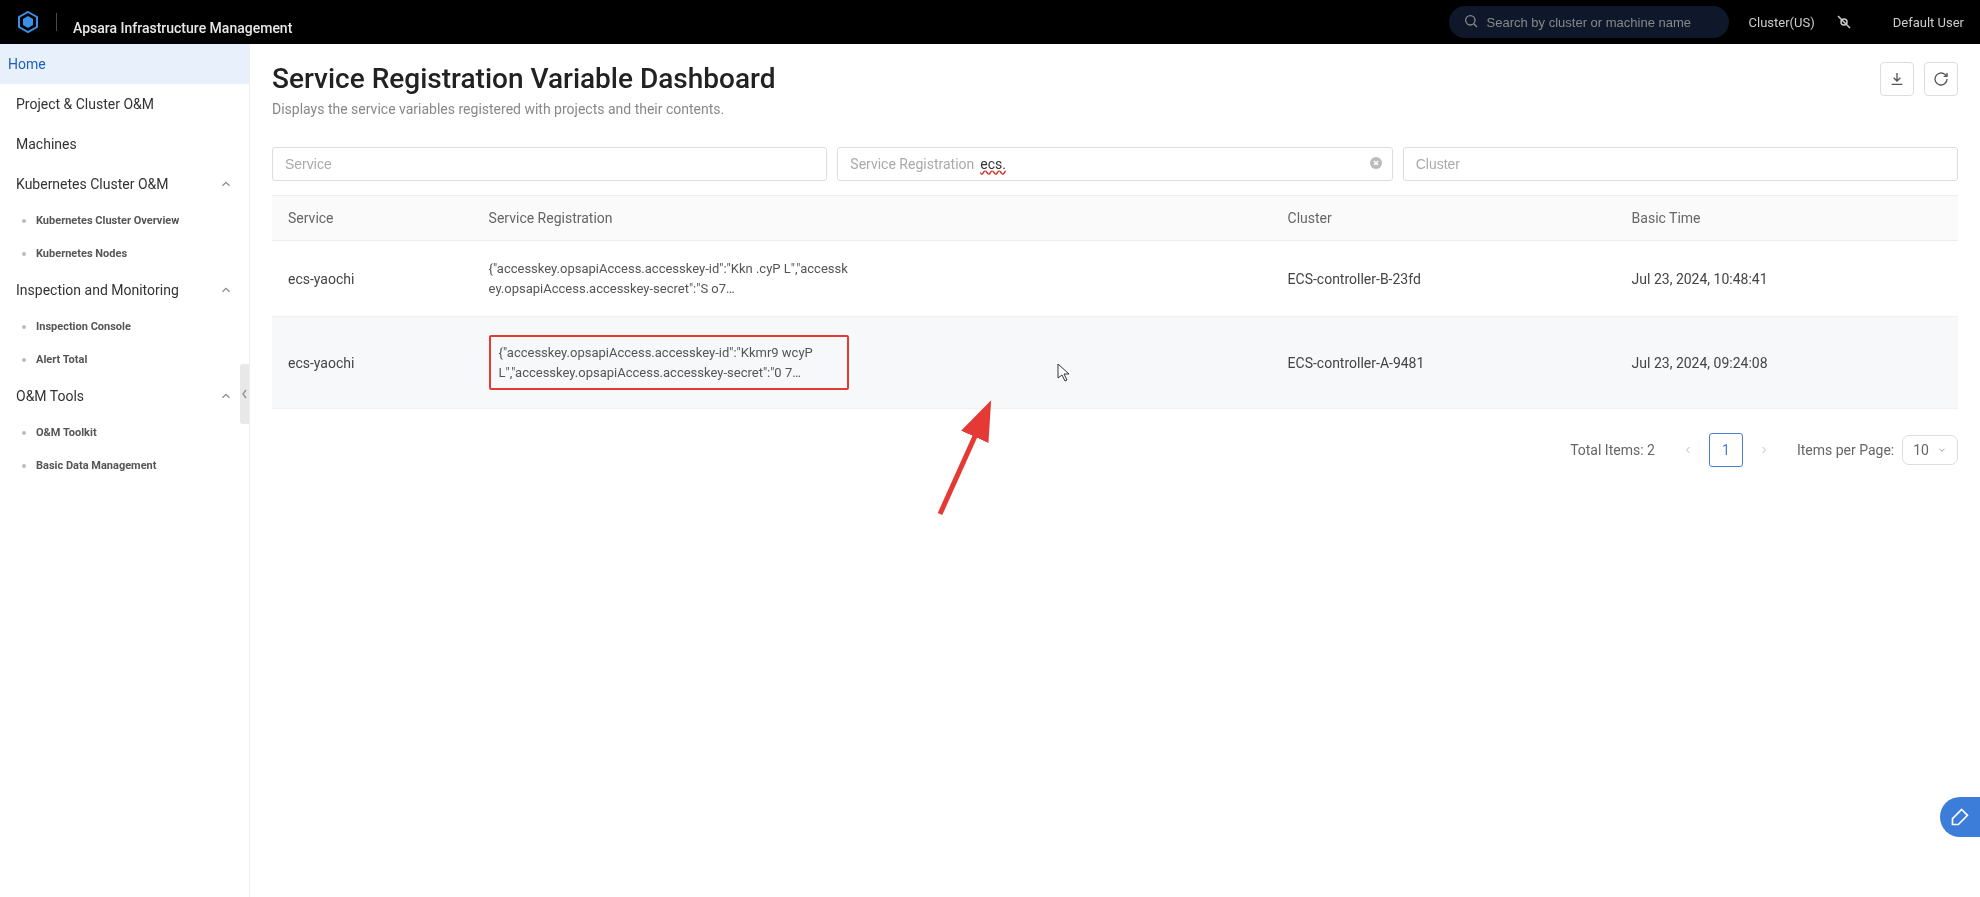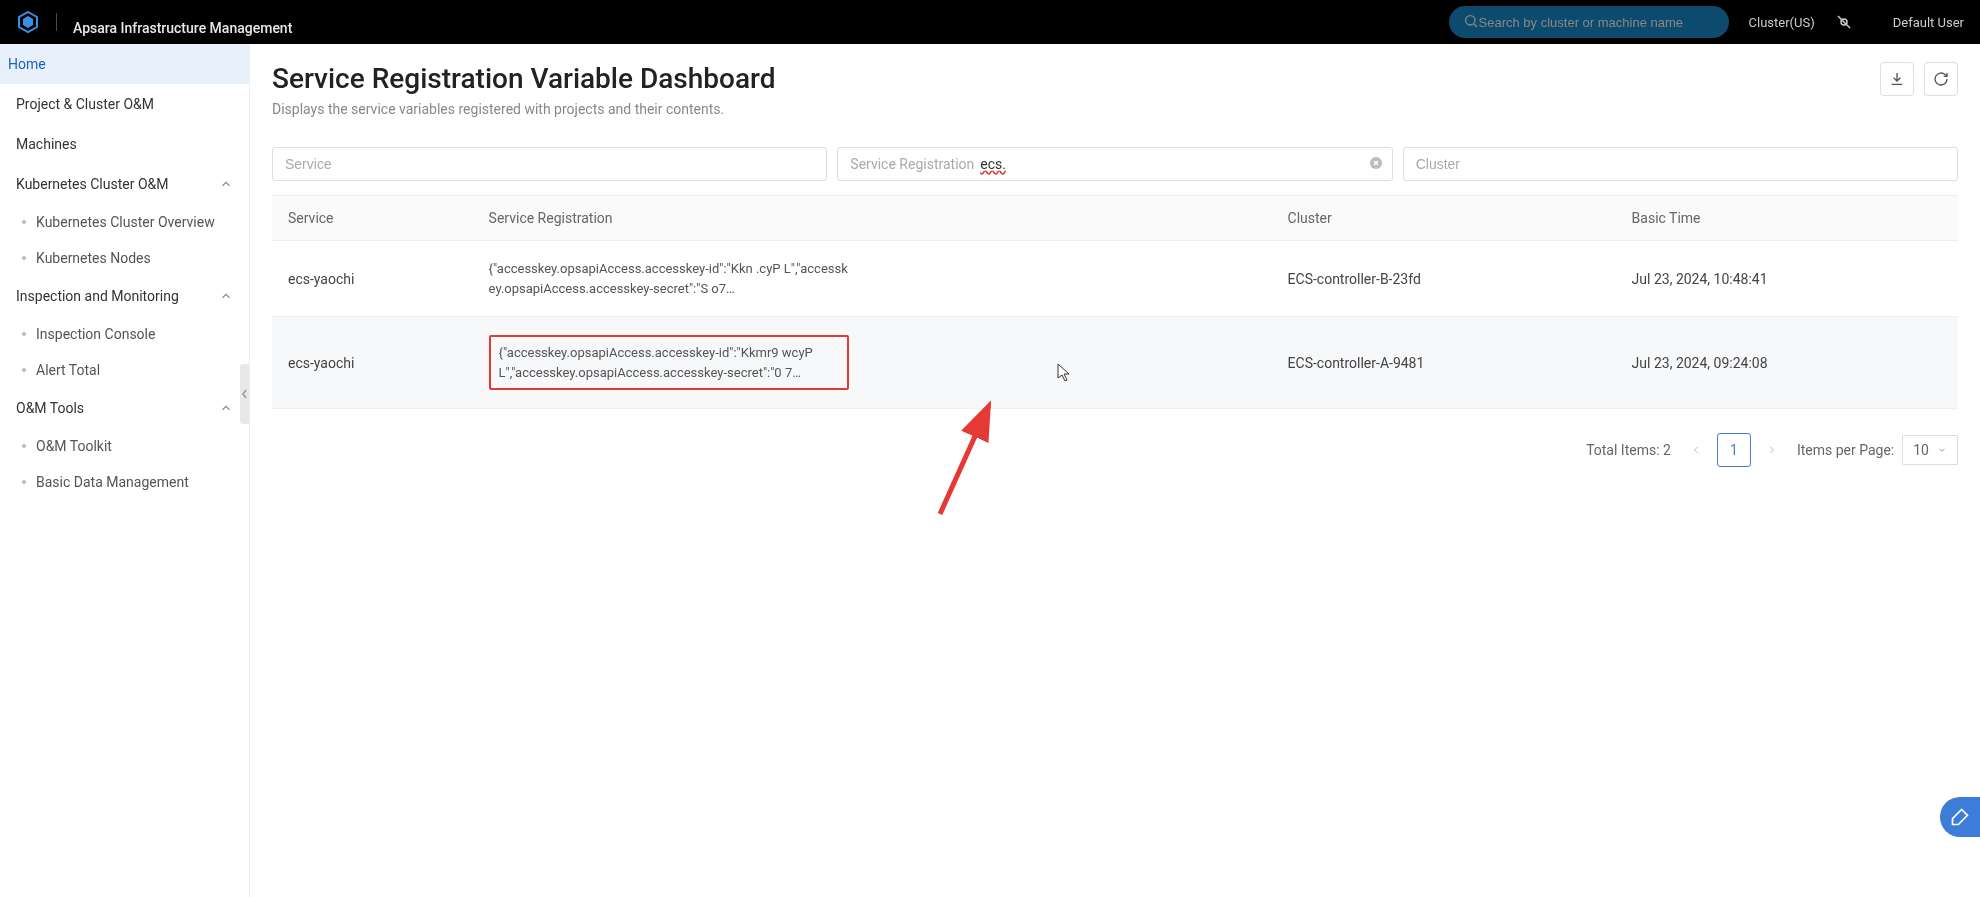--- a/index.html
+++ b/index.html
@@ -5,36 +5,36 @@
 * { margin: 0; padding: 0; box-sizing: border-box; }
 body { font-family: -apple-system, BlinkMacSystemFont, "Segoe UI", Roboto, "Helvetica Neue", Arial, sans-serif; font-size: 14px; color: #333; background: #fff; }
 
 
 .header { background: #000; height: 44px; display: flex; align-items: center; justify-content: space-between; padding: 0 16px; color: #e0e0e0; }
 .header-left { display: flex; align-items: center; gap: 10px; }
 .logo { width: 24px; height: 24px; display: flex; align-items: center; justify-content: center; }
 .header-divider { width: 1px; height: 18px; background: #4a4a4a; margin: 0 6px; }
 .app-title { font-size: 14px; font-weight: 500; color: #e8e8e8; margin-top: 12px; }
 .header-right { display: flex; align-items: center; gap: 20px; }
-.search-box { background: #0c4a6e; border-radius: 20px; height: 32px; width: 280px; display: flex; align-items: center; padding: 0 14px; gap: 0; }
+.search-box { background: #0f172a; border-radius: 20px; height: 32px; width: 280px; display: flex; align-items: center; padding: 0 14px; gap: 8px; }
 .search-box input { background: transparent; border: none; outline: none; color: #999; font-size: 13px; flex: 1; }
 .search-box input::placeholder { color: #888; }
 .lang { font-size: 13px; color: #ccc; cursor: pointer; }
 .icon-btn { cursor: pointer; display: flex; align-items: center; }
 .user-label { font-size: 13px; color: #ccc; cursor: pointer; padding-left: 20px; }
 
 
 .body-wrap { display: flex; height: calc(100vh - 44px); }
 
 
 .sidebar { width: 250px; border-right: 1px solid #eee; background: #fff; position: relative; overflow-y: auto; }
 .nav-item { padding: 12px 16px; font-size: 14px; color: #333; cursor: pointer; display: flex; align-items: center; justify-content: space-between; }
 .nav-item.active { background: #e8f0fb; color: #1d5fbf; padding-left: 8px; }
 .nav-item.group { font-weight: 400; text-align: right; }
-.nav-sub { padding: 10px 16px 10px 36px; font-size: 14px; color: #555; cursor: pointer; display: flex; align-items: center; gap: 10px; }
+.nav-sub { padding: 10px 16px 10px 36px; font-size: 11px; color: #555; cursor: pointer; display: flex; align-items: center; gap: 10px; font-weight: bold; }
 .nav-sub .bullet { width: 4px; height: 4px; border-radius: 50%; background: #bbb; flex-shrink: 0; margin-left: -14px; }
 .chevron { width: 14px; height: 14px; flex-shrink: 0; }
 .sidebar-collapse { position: absolute; right: -1px; top: 320px; width: 10px; height: 60px; background: #e8e8e8; border-radius: 3px 0 0 3px; display: flex; align-items: center; justify-content: center; cursor: pointer; }
 
 
 .main { flex: 1; padding: 18px 22px; overflow: auto; position: relative; }
 .page-header { display: flex; justify-content: space-between; align-items: flex-start; margin-bottom: 30px; }
 .page-title { font-size: 28px; font-weight: 500; color: #222; margin-bottom: 6px; }
 .page-subtitle { font-size: 14px; color: #888; }
 .page-actions { display: flex; gap: 10px; }
@@ -52,26 +52,26 @@
 
 
 .table { width: 100%; border-collapse: collapse; }
 .table thead th { text-align: left; font-weight: 400; color: #666; padding: 14px 16px; border-top: 1px solid #eee; border-bottom: 1px solid #eee; background: #fafafa; font-size: 14px; }
 .table tbody td { padding: 18px 16px; border-bottom: 1px solid #f0f0f0; color: #444; font-size: 14px; vertical-align: middle; }
 .table tbody tr.hovered { background: #f7f8fa; }
 .reg-cell { max-width: 360px; line-height: 1.5; color: #555; font-size: 13px; word-break: break-all; }
 .reg-cell.highlighted { outline: 2px solid #e53935; outline-offset: -2px; border-radius: 2px; padding: 8px 10px; position: relative; }
 
 
-.pagination { display: flex; align-items: center; justify-content: flex-end; gap: 10px; margin-top: 24px; color: #666; font-size: 14px; }
+.pagination { display: flex; align-items: center; justify-content: flex-end; gap: 18px; margin-top: 24px; color: #666; font-size: 14px; }
 .page-nav { display: flex; align-items: center; gap: 6px; }
 .page-arrow { width: 30px; height: 30px; display: flex; align-items: center; justify-content: center; cursor: pointer; color: #bbb; }
 .page-num { width: 34px; height: 34px; border: 1px solid #4a7dd6; border-radius: 3px; display: flex; align-items: center; justify-content: center; color: #4a7dd6; cursor: pointer; }
 .perpage { display: flex; align-items: center; gap: 8px; }
-.perpage-select { border: 1px solid #ddd; border-radius: 1px; height: 30px; padding: 0 10px; display: flex; align-items: center; gap: 8px; cursor: pointer; background: #fff; }
+.perpage-select { border: 1px solid #ddd; border-radius: 7px; height: 30px; padding: 0 10px; display: flex; align-items: center; gap: 8px; cursor: pointer; background: #fff; }
 
 
 .annotation-arrow { position: absolute; left: 680px; top: 355px; pointer-events: none; }
 
 
 .fab { position: fixed; right: 0; bottom: 60px; width: 40px; height: 40px; background: #3b7dd8; border-radius: 20px 0 0 20px; display: flex; align-items: center; justify-content: center; cursor: pointer; }
 
 
 .cursor-ind { position: absolute; left: 805px; top: 318px; pointer-events: none; }
 </style>

